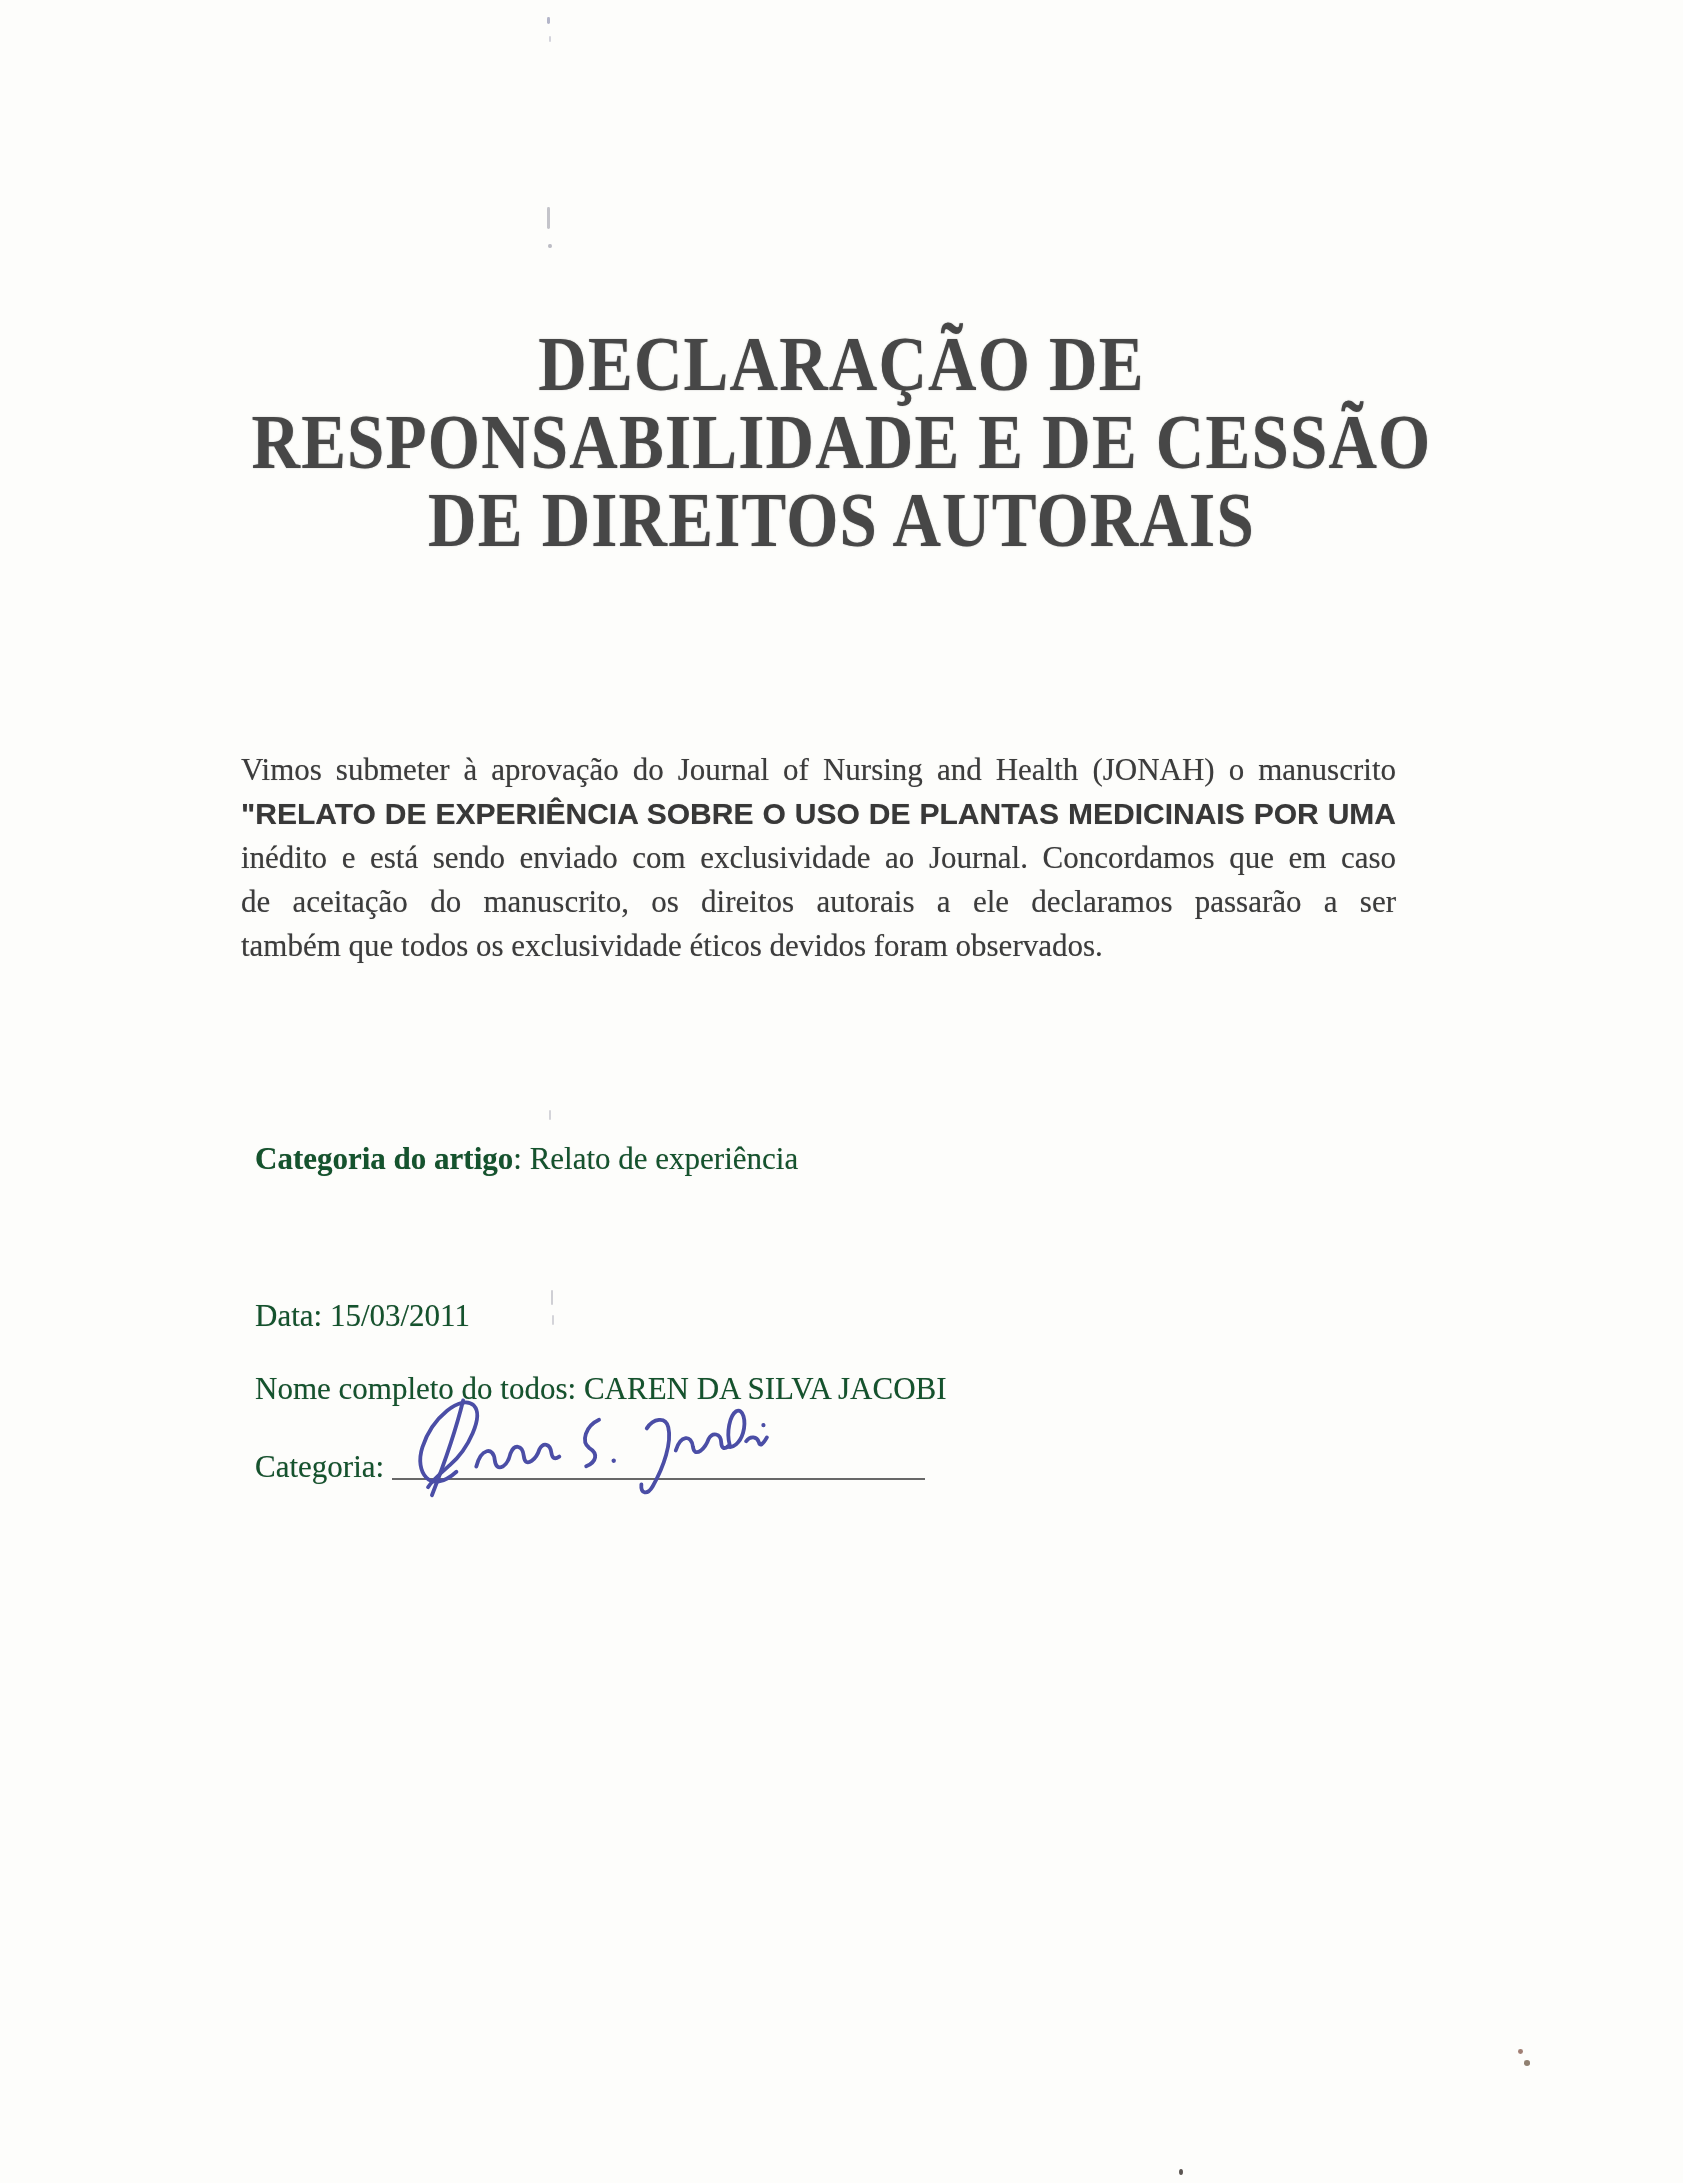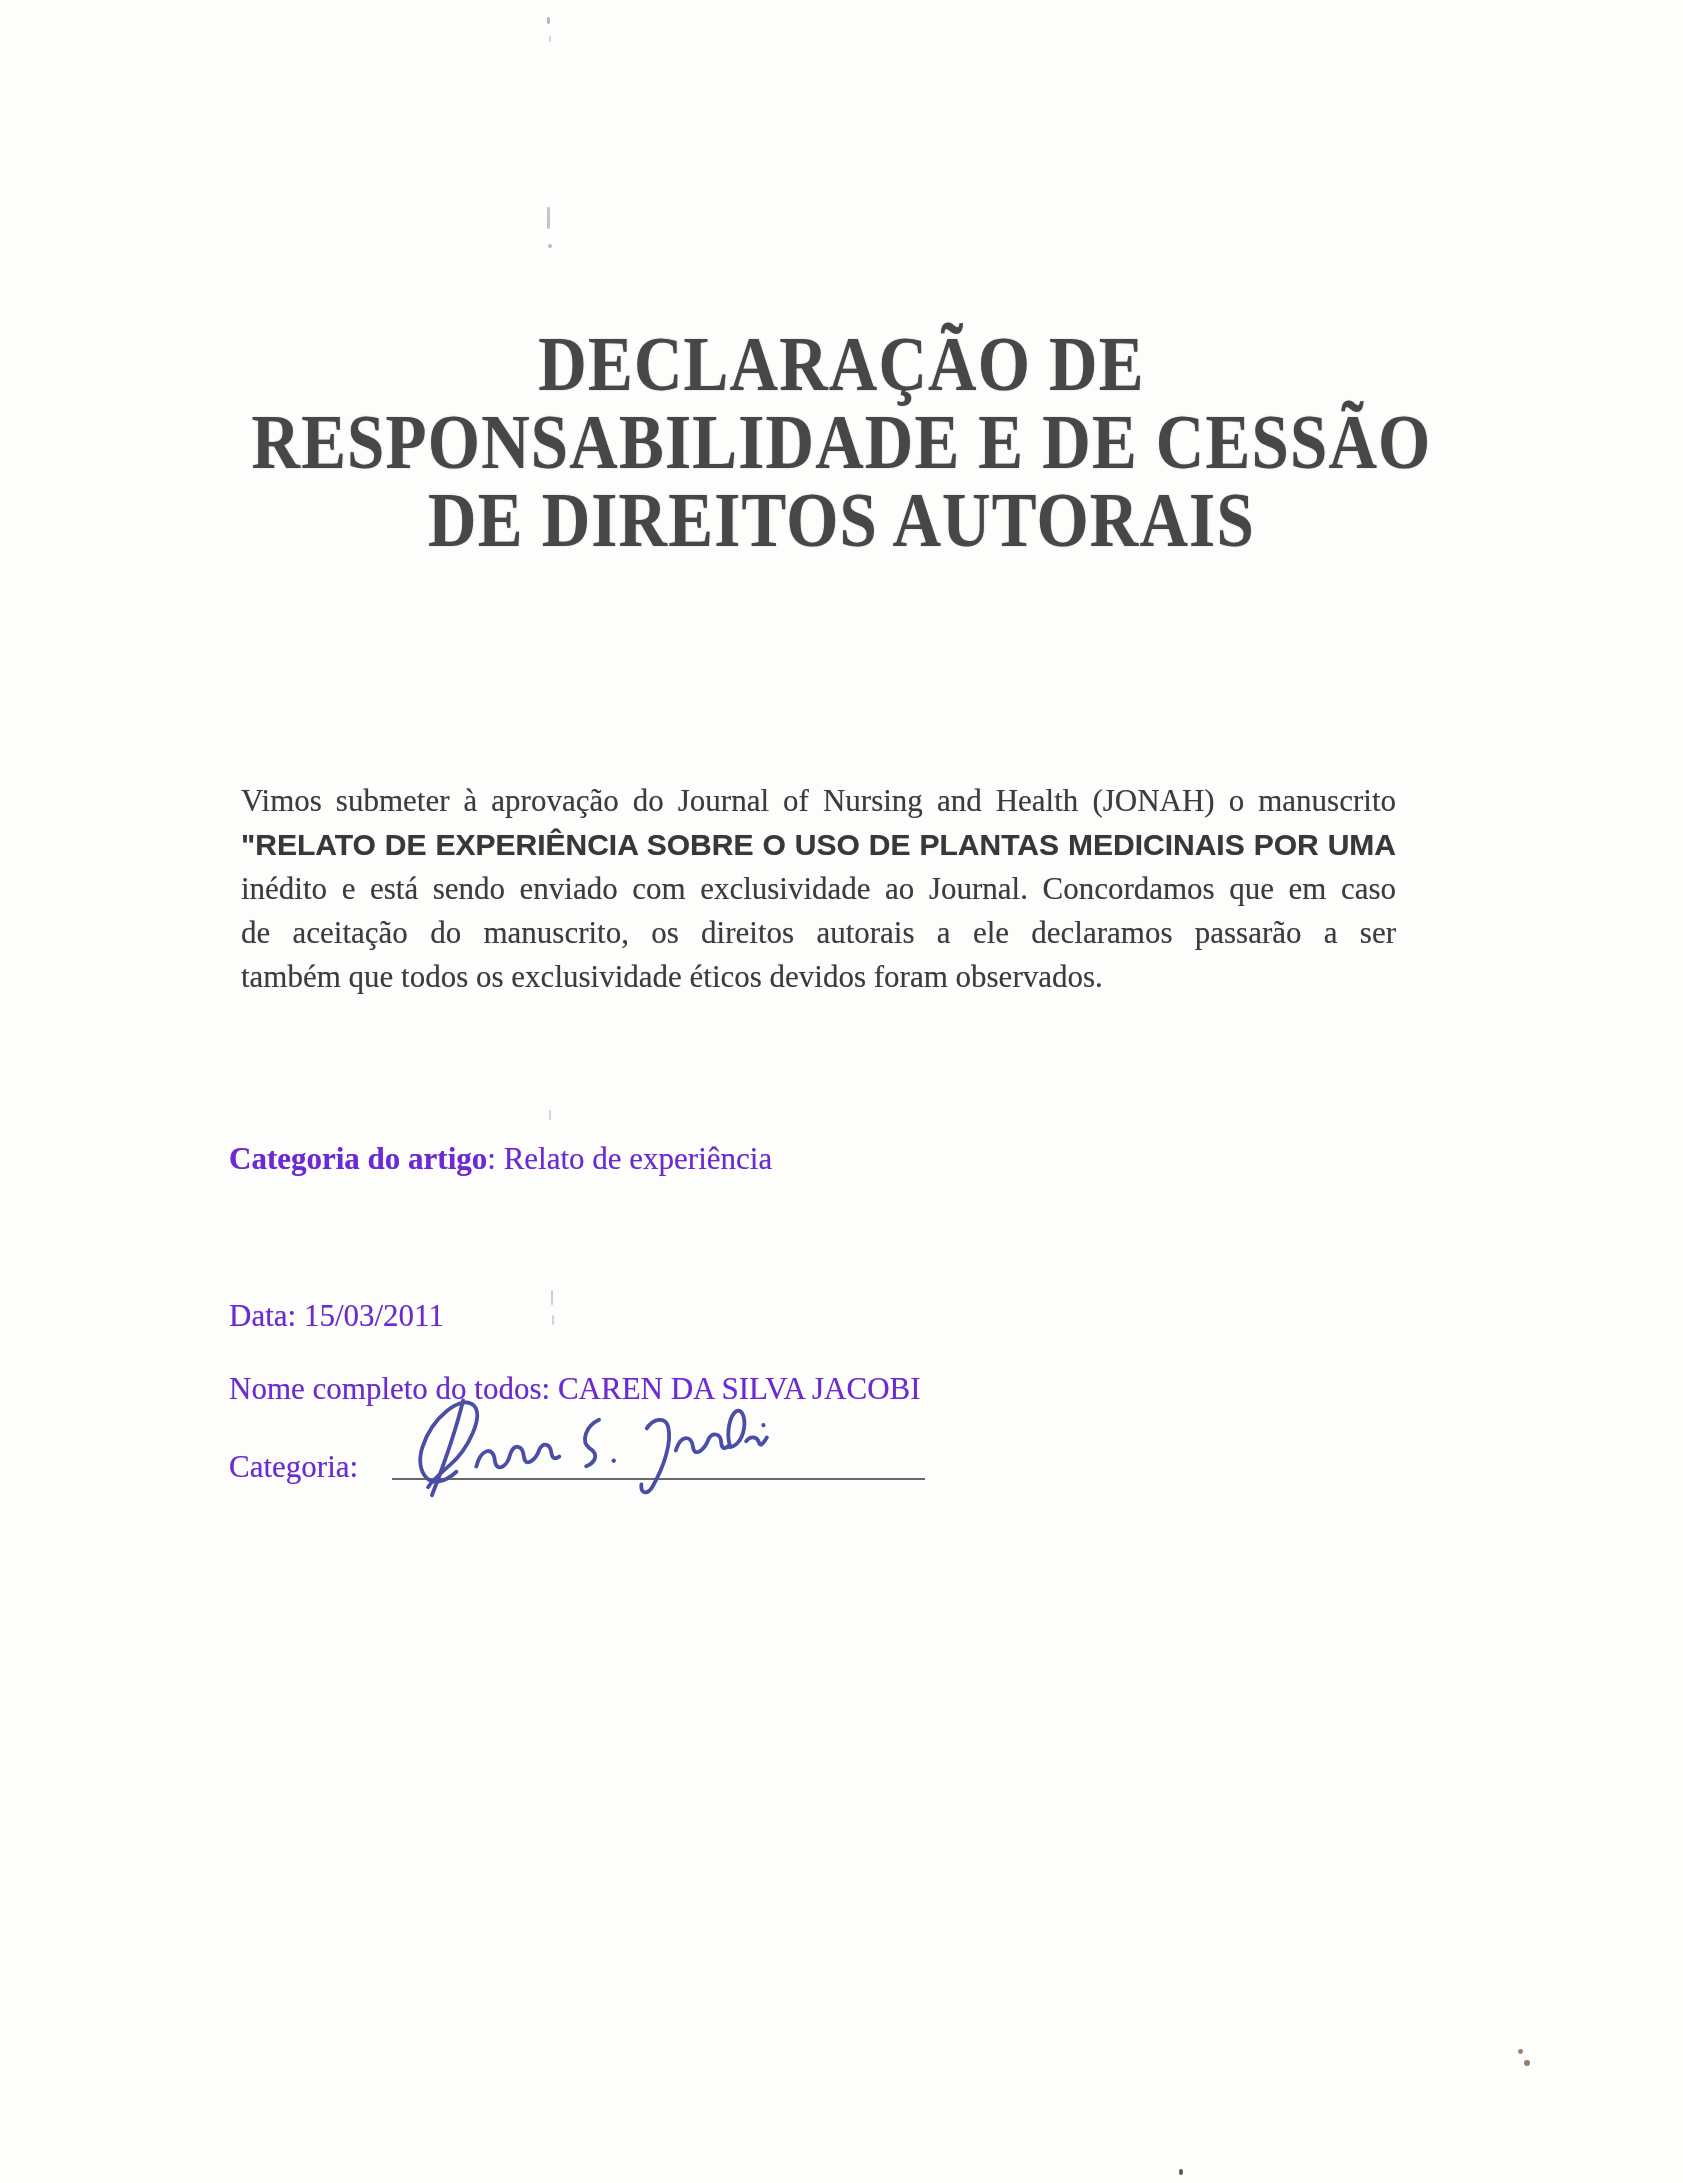--- a/index.html
+++ b/index.html
@@ -25,36 +25,35 @@
     transform:scaleX(0.86);
     transform-origin:50% 0;
   }
 
   
   .paragraph {
     position:absolute; top:748px; left:241px; width:1155px;
     font-size:31px; line-height:44px;
     color:#3c3c3c;
     text-shadow:0 0 0.7px rgba(60,60,60,.5);
-    margin-top:31px;
   }
   .jline { text-align:justify; text-align-last:justify; }
   .jline.last { text-align-last:left; }
   .sans-bold {
     font-family:"Liberation Sans", sans-serif;
     font-weight:bold;
     font-size:30px;
     color:#383838;
   }
 
   
   .field {
-    position:absolute; left:229px;
+    position:absolute; left:255px;
     font-size:31px; line-height:35px;
-    color:#6d28d9;
+    color:#14532d;
     text-shadow:0 0 0.7px rgba(60,60,60,.45);
   }
   .cat-line   { top:1141px; }
   .date-line  { top:1298px; }
   .name-line  { top:1371px; }
   .sign-label { top:1449px; }
   .bold-label { font-weight:bold; }
 
   
   .sign-underline {

